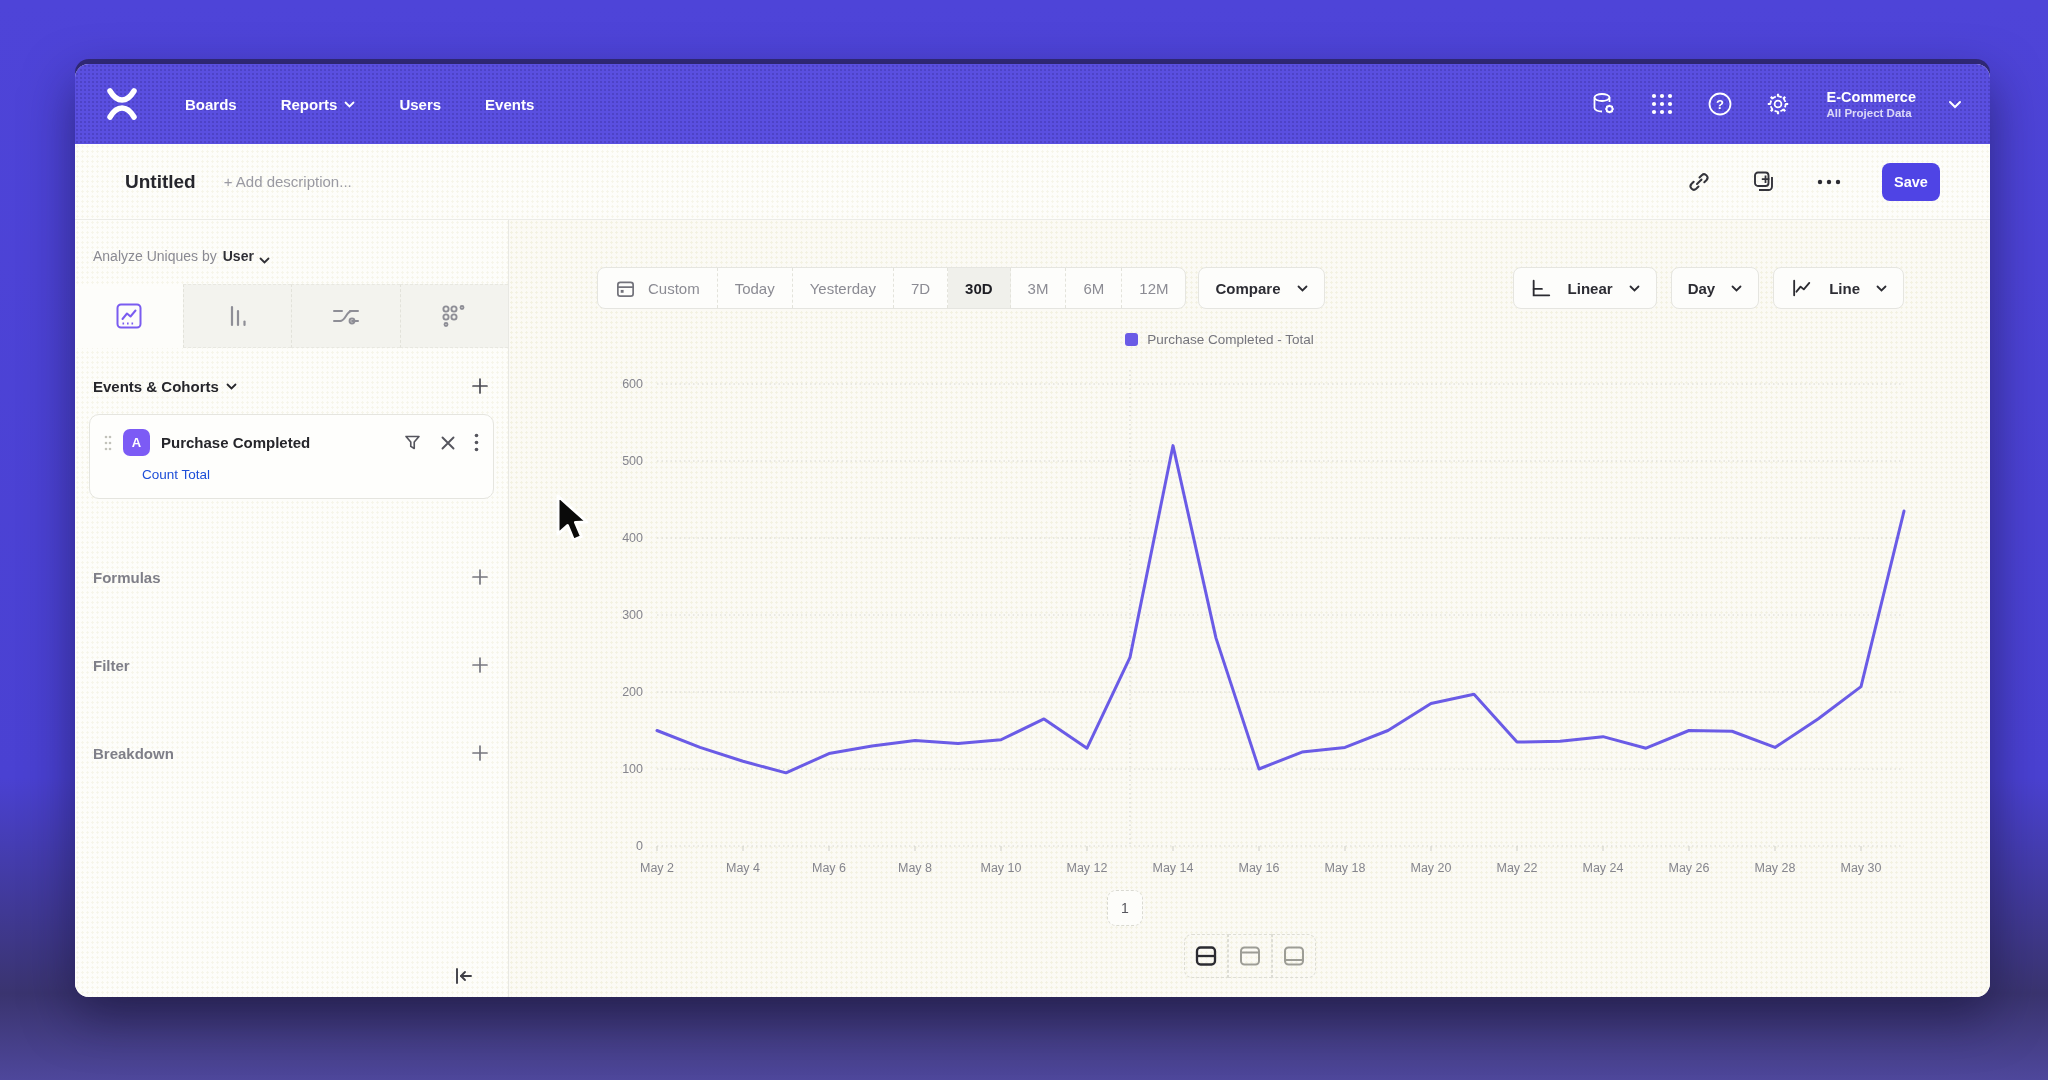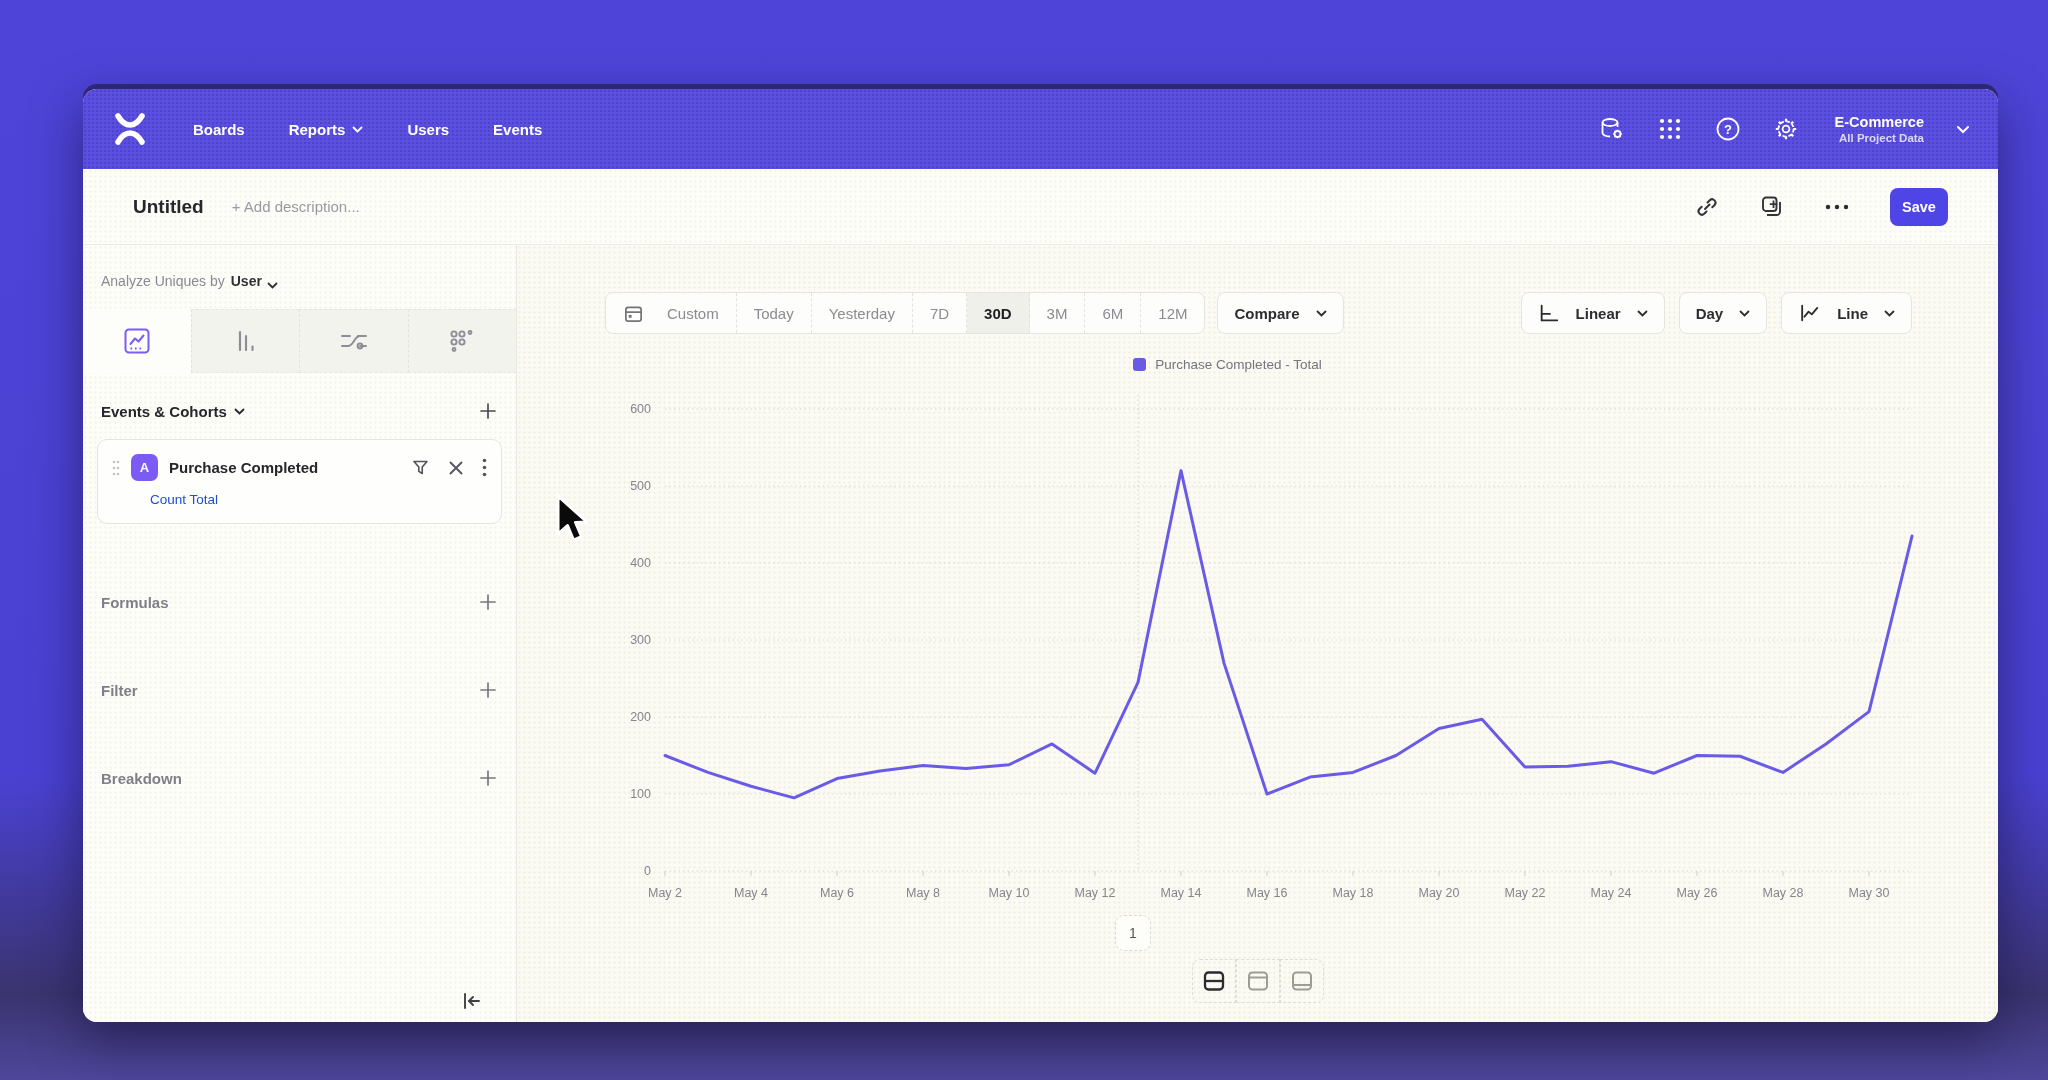--- a/index.html
+++ b/index.html
@@ -3,43 +3,42 @@
 <meta charset="utf-8">
 <style>
   * { margin:0; padding:0; box-sizing:border-box; }
   html,body { width:2048px; height:1080px; overflow:hidden; }
   body {
     font-family:"Liberation Sans", sans-serif;
     background:linear-gradient(180deg,#4E44D8 0%,#4A41D2 72%,#3A346F 92%,#4E479B 100%);
     position:relative;
   }
   .window {
-    position:absolute; left:75px; top:89px; width:1915px; height:933px;
+    position:absolute; left:75px; top:64px; width:1915px; height:933px;
     border-radius:14px; overflow:hidden; background:#FDFDFA;
     box-shadow:0 -5px 0 rgba(25,20,45,.55), 0 18px 50px rgba(18,14,52,.55);
-    margin-left:8px;
   }
   
   .nav {
     height:80px; background:#5A4FE0; display:flex; align-items:center;
     padding:0 28px; position:relative; color:#fff;
     background-image:radial-gradient(rgba(20,10,80,.18) 1px, transparent 1.3px);
     background-size:4px 4px;
   }
   .logo { width:38px; height:40px; display:flex; align-items:center; justify-content:center; margin-right:44px; flex:0 0 auto; }
   .nav-item { font-size:15px; font-weight:600; margin-right:44px; display:flex; align-items:center; gap:7px; cursor:pointer; white-space:nowrap; }
   .search {
     position:absolute; left:50%; transform:translateX(-50%); top:19px;
     width:628px; height:42px; border-radius:8px; background:rgba(15,5,80,.28);
     display:flex; align-items:center; padding:0 16px; gap:12px;
   }
   .search-text { font-size:15.5px; color:rgba(255,255,255,.92); letter-spacing:.2px; }
   .nav-right { margin-left:auto; display:flex; align-items:center; gap:32px; }
   .nav-icon { width:26px; height:26px; display:flex; align-items:center; justify-content:center; cursor:pointer; }
-  .project { display:flex; flex-direction:column; line-height:1.25; margin-left:4px; cursor:pointer;text-align:right; }
+  .project { display:flex; flex-direction:column; line-height:1.25; margin-left:4px; cursor:pointer; }
   .project-name { font-size:14.5px; font-weight:700; }
   .project-sub { font-size:11.5px; font-weight:600; color:rgba(255,255,255,.78); }
   
   .report-bar {
     height:76px; background:#FDFDFA; border-bottom:1px solid #ECECE7;
     display:flex; align-items:center; padding:8px 50px;
     background-image:radial-gradient(rgba(190,180,90,.10) 1px, transparent 1.2px); background-size:5px 5px;
   }
   .report-title { font-size:19px; font-weight:700; color:#26262C; }
   .report-desc { font-size:15px; color:#9A9AA2; margin-left:28px; cursor:text; }
@@ -84,21 +83,21 @@
     flex:1; position:relative; background:#FBFAF5; padding-top:47px;
     background-image:radial-gradient(rgba(190,180,90,.12) 1px, transparent 1.2px); background-size:5px 5px;
   }
   .controls-row { display:flex; justify-content:space-between; padding:0 86px 0 88px; }
   .controls-left { display:flex; gap:12px; }
   .controls-right { display:flex; gap:14px; }
   .segment {
     display:flex; border:1px solid #E5E5E0; border-radius:8px; background:#FDFDFB; overflow:hidden; height:42px;
   }
   .seg-item {
-    display:flex; align-items:center; gap:23px; padding:0 17px; font-size:15px; color:#8B8B93;
+    display:flex; align-items:center; gap:12px; padding:0 17px; font-size:15px; color:#8B8B93;
     border-right:1px dashed #E3E3DB; cursor:pointer; white-space:nowrap;
   }
   .seg-item:last-child { border-right:none; }
   .seg-item.active { background:#F0F0EB; color:#1E1E24; font-weight:700; }
   .btn {
     height:42px; display:flex; align-items:center; gap:16px; padding:0 16px;
     border:1px solid #E5E5E0; border-radius:8px; background:#FDFDFB;
     font-size:15px; font-weight:600; color:#2C2C33; cursor:pointer; white-space:nowrap;
   }
   .legend { position:absolute; top:112px; left:0; right:60px; display:flex; justify-content:center; align-items:center; gap:9px; }

